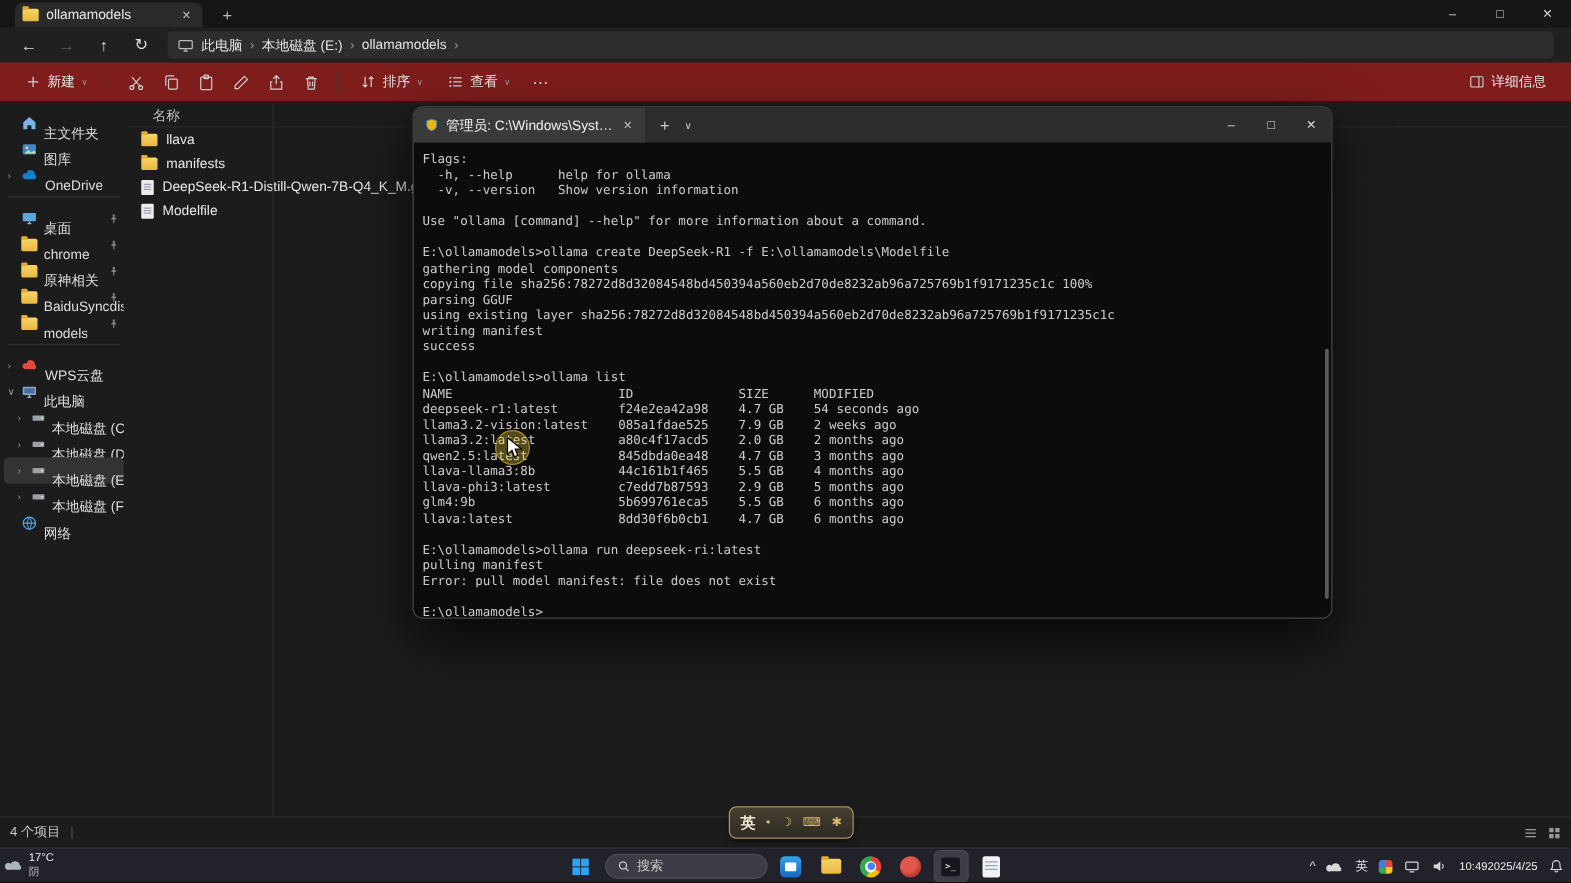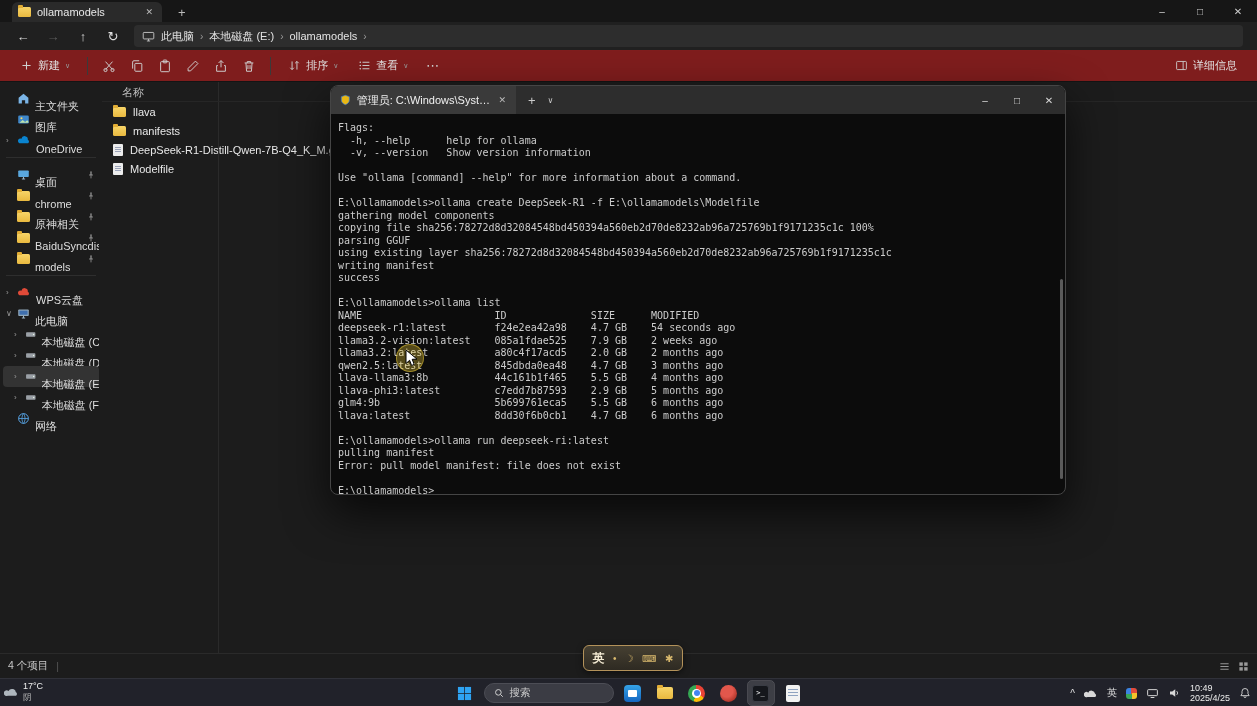--- a/index.html
+++ b/index.html
@@ -117,21 +117,21 @@
               align-items:center; justify-content:center; }
   .notepad-ico { width:14px; height:17px; background:#f2f2f2; border-radius:2px; position:relative; }
   .notepad-ico::before { content:""; position:absolute; left:2px; top:4px; width:10px; height:1px; background:#8fa3c0;
                          box-shadow:0 3px 0 #8fa3c0, 0 6px 0 #8fa3c0; }
   .tb-folder { width:16px; height:12px; background:linear-gradient(#f7d468,#e9b93f); border-radius:2px; position:relative; }
   .tb-folder::before { content:""; position:absolute; top:-2px; left:0; width:6px; height:3px; background:#e2ad35; border-radius:1px 1px 0 0; }
   .tb-tray { position:absolute; right:6px; top:0; height:28px; display:flex; align-items:center; gap:9px; }
   .tray-glyph { font-size:10px; color:#e0e0e0; }
   .tray-color { width:11px; height:11px; border-radius:3px;
                 background:conic-gradient(#e24b3b 0 90deg,#f5c22a 90deg 180deg,#3aa757 180deg 270deg,#3b82e0 270deg 360deg); }
-  .tb-clock { display:flex; flex-direction:column; line-height:10px; }
+  .tb-clock { display:flex; flex-direction:row; align-items:flex-end; line-height:10px; }
   .tb-time, .tb-date { font-size:9px; color:#ececec; }
 
   
   .click-halo { position:absolute; left:396px; top:344px; width:28px; height:28px; border-radius:50%;
                 background:rgba(255,220,60,.30); border:1px solid rgba(255,220,60,.45); pointer-events:none; }
   .cursor-arrow { position:absolute; left:405px; top:349px; pointer-events:none; }
 
   svg { display:block; }
 </style>
 </head>

